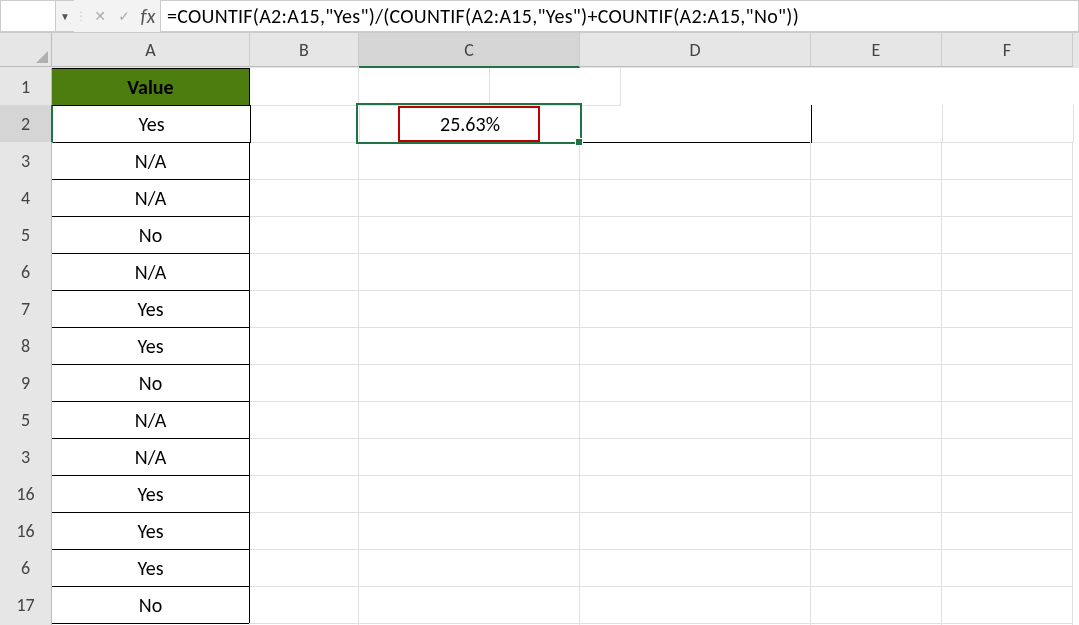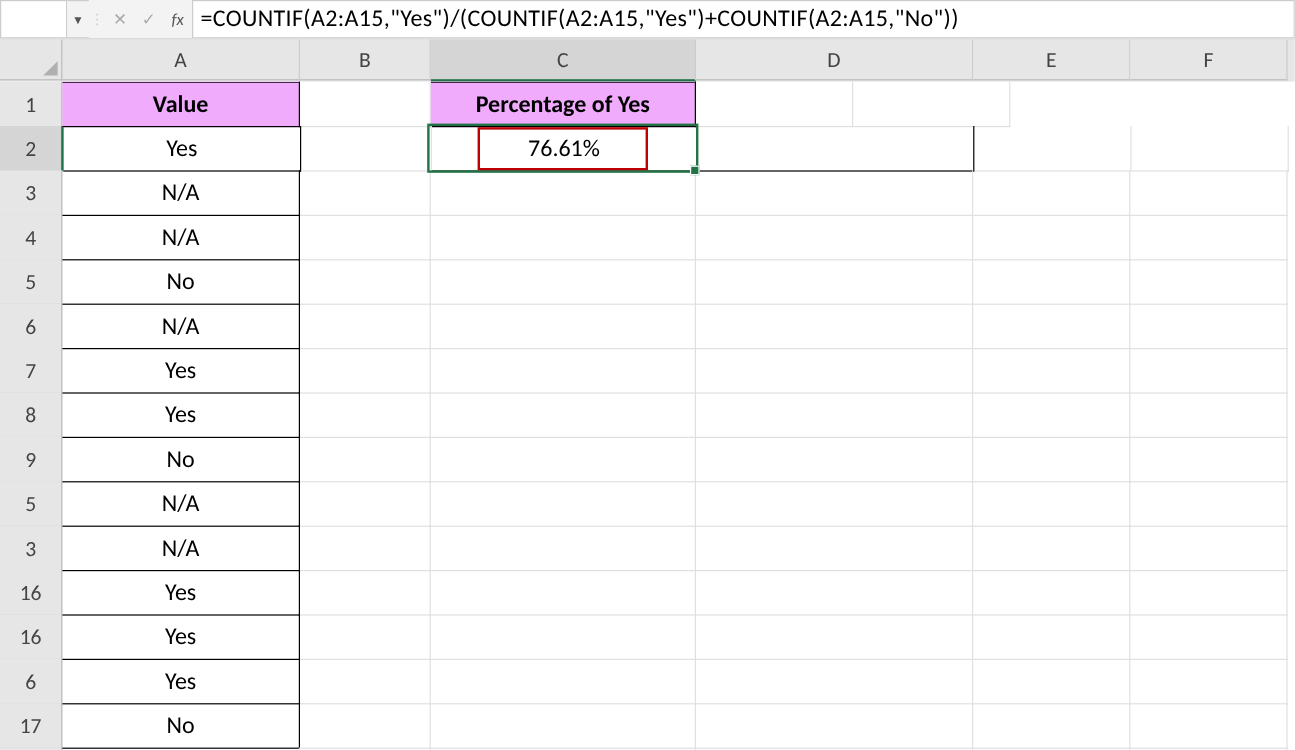--- a/index.html
+++ b/index.html
@@ -51,21 +51,21 @@
     .fb-icon {
       width: 24px;
       display: flex;
       align-items: center;
       justify-content: center;
       color: #aaa;
       font-size: 14px;
     }
     .fb-icon-fx {
       font-style: italic;
-      font-size: 14px;
+      font-size: 20px;
       color: #555;
     }
     .formula-input {
       flex: 1;
       background: white;
       border: 1px solid #ccc;
       display: flex;
       align-items: center;
       padding-left: 6px;
       font-size: 20px;
@@ -151,21 +151,21 @@
       position: relative;
     }
     .cell.black-border {
       border-right: 1px solid black;
       border-bottom: 1px solid black;
     }
     .cell.black-border-top {
        box-shadow: inset 0 1px 0 black;
     }
     .cell.header-fill {
-      background: #f0abfc;
+      background: #4d7c0f;
       font-weight: bold;
     }
     
     .cA { width: 197px; min-width:197px; }
     .cB { width: 108px; min-width:108px; }
     .cC { width: 220px; min-width:220px; }
     .cD { width: 230px; min-width:230px; }
     .cE { width: 130px; min-width:130px; }
     .cF { width: 130px; min-width:130px; }
 
@@ -220,30 +220,29 @@
     <div class="col-header cE">E</div>
     <div class="col-header cF">F</div>
   </div>
 
   <div class="body">
 
     <div class="row r">
       <div class="row-header r">1</div>
       <div class="cell cA r black-border header-fill black-border-top">Value</div>
       <div class="cell cB r"></div>
-      <div class="cell cC r black-border header-fill black-border-top">Percentage of Yes</div>
       <div class="cell cE r"></div>
       <div class="cell cF r"></div>
     </div>
 
     <div class="row r">
       <div class="row-header r selected">2</div>
       <div class="cell cA r black-border">Yes</div>
       <div class="cell cB r"></div>
-      <div class="cell cC r black-border">76.61%</div>
+      <div class="cell cC r black-border">25.63%</div>
       <div class="cell cD r black-border"></div>
       <div class="cell cE r"></div>
       <div class="cell cF r"></div>
     </div>
 
     <div class="row r">
       <div class="row-header r">3</div>
       <div class="cell cA r black-border">N/A</div>
       <div class="cell cB r"></div>
       <div class="cell cC r"></div>

